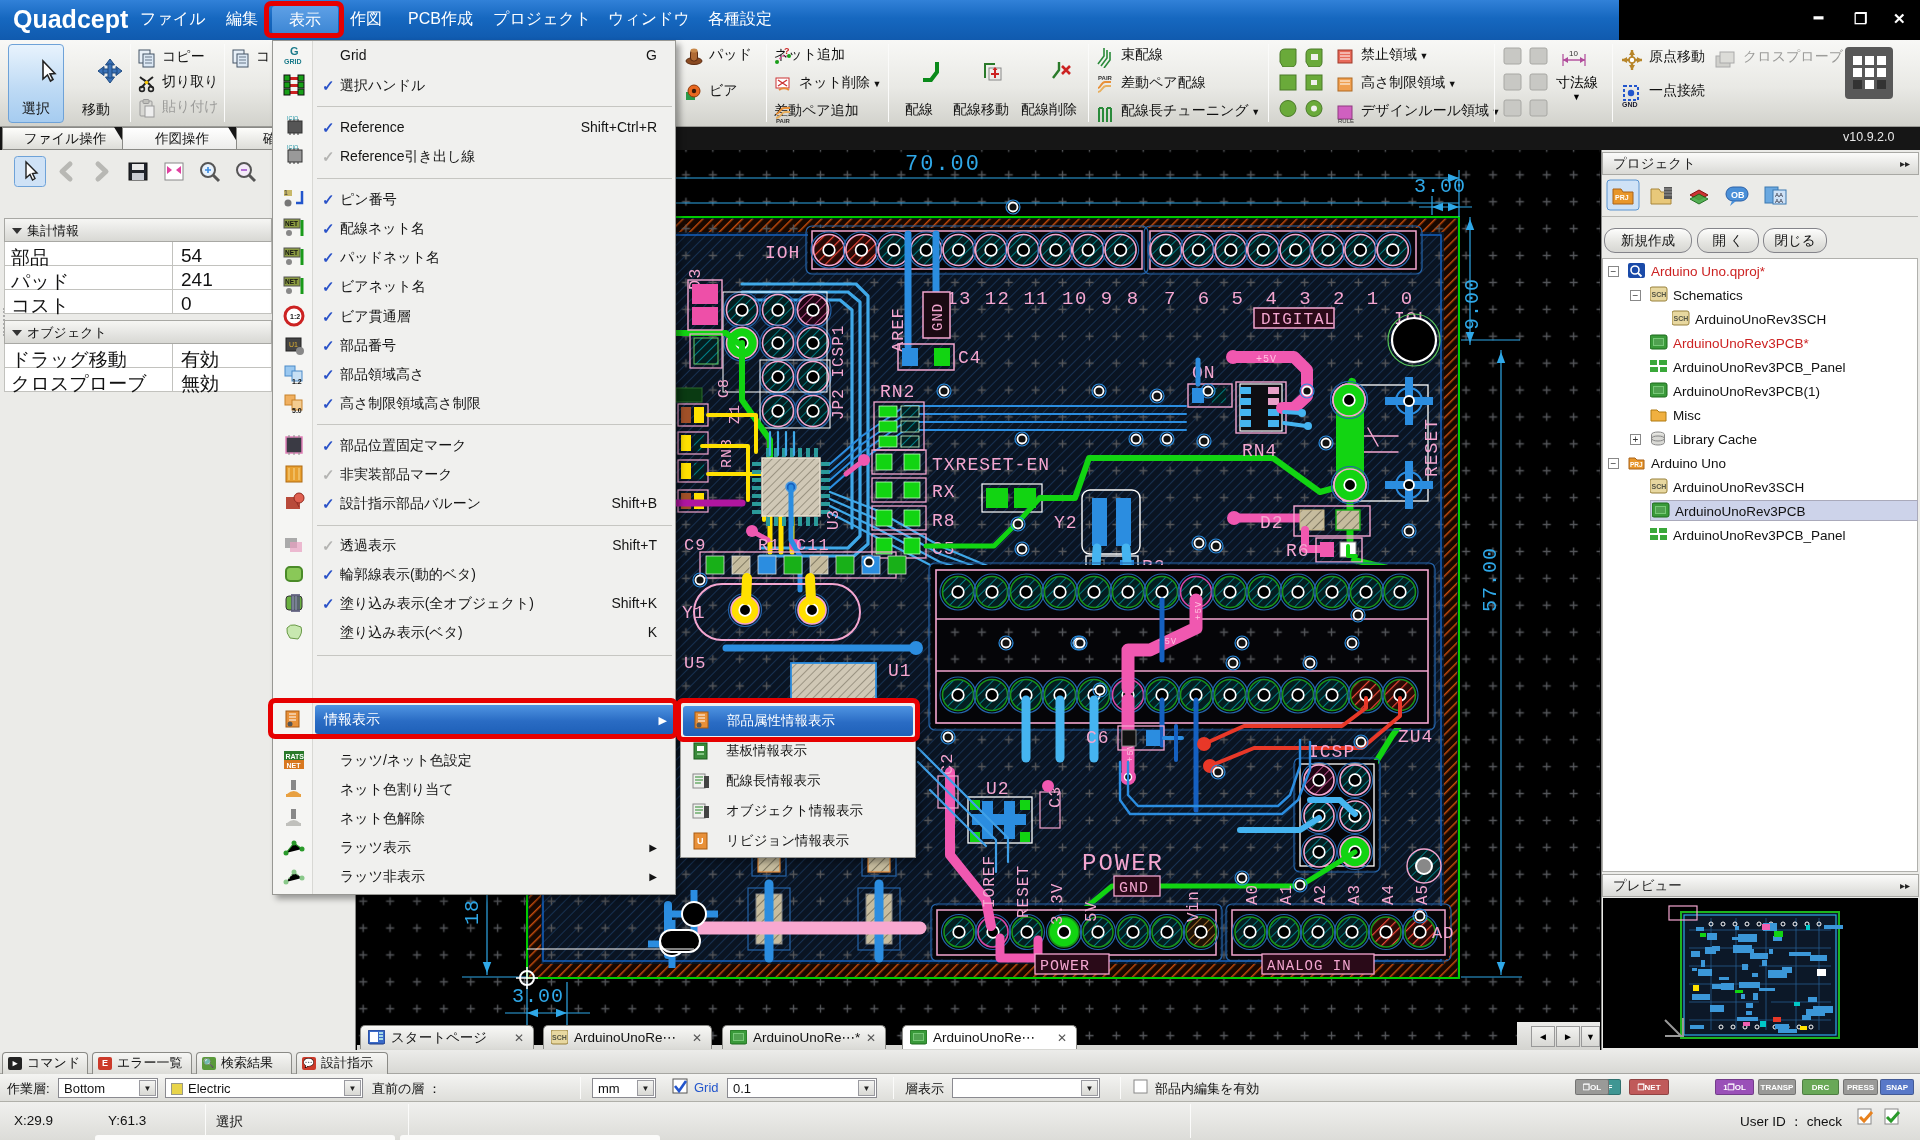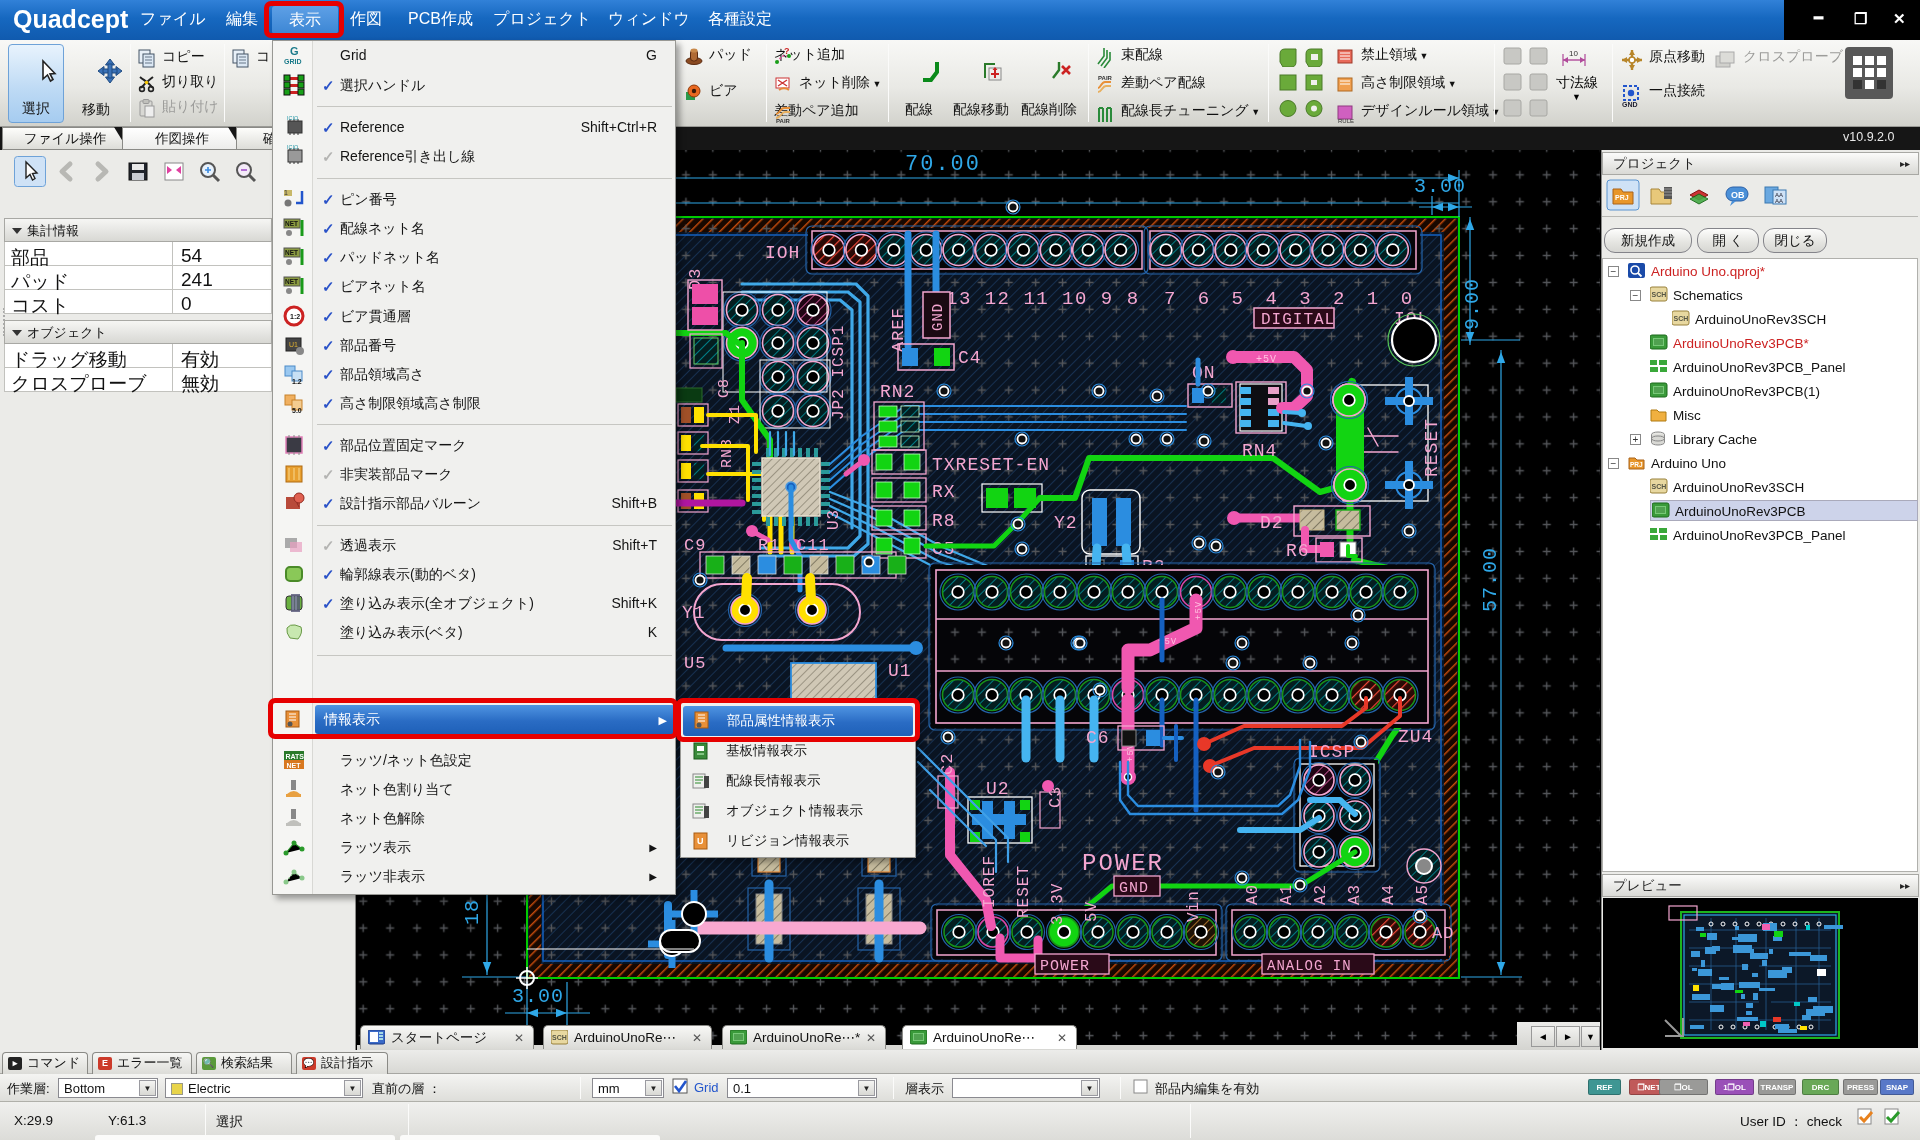--- a/index.html
+++ b/index.html
@@ -1,19 +1,19 @@
 <!DOCTYPE html>
 <html><head><meta charset="utf-8"><title>Quadcept</title><style>
 *{margin:0;padding:0;box-sizing:border-box}
 html,body{width:1920px;height:1140px;overflow:hidden;background:#000;
 font-family:"Liberation Sans",sans-serif;-webkit-font-smoothing:antialiased}
 .abs{position:absolute}
 #root{position:relative;width:1920px;height:1140px}
 
-#titlebar{left:0;top:0;width:1784px;height:40px;
+#titlebar{left:0;top:0;width:1619px;height:40px;
 background:linear-gradient(#3181d8,#1668c0 45%,#105aae);}
 #logo{left:13px;top:5px;color:#fff;font-size:25px;font-weight:bold;letter-spacing:0px}
 .mitem{top:9px;color:#fff;font-size:16px}
 #mi-hyouji{left:272px;top:6px;width:66px;height:28px;background:linear-gradient(#5ea0e6,#3c86d4);
 border-radius:3px;text-align:center;line-height:28px;color:#fff;font-size:16px}
 .redbox{border:5px solid #e60000;border-radius:7px;background:transparent;z-index:60}
 .winbtn{top:10px;color:#fff;font-size:15px;font-weight:bold}
 
 #toolbar{left:0;top:40px;width:1920px;height:87px;
 background:linear-gradient(#f8f8f6,#e9e9e5 55%,#d2d2cc);border-bottom:1px solid #9a9a96}
@@ -1372,21 +1372,21 @@
       <div class="combo abs" style="left:58px;width:100px">
         <span class="ctext">Bottom</span>
         <span class="arr">▼</span>
       </div>
       <div class="combo abs" style="left:165px;width:198px">
         <span class="ctext"><span style="display:inline-block;width:12px;height:12px;background:#e8d44a;border:1px solid #998;vertical-align:-2px;margin-right:5px"></span>Electric</span>
         <span class="arr">▼</span>
       </div>
       <div class="lb-lbl abs" style="left:372px">直前の層 ：</div>
       <div class="lbsep abs" style="left:580px"></div>
-      <div class="combo abs" style="left:592px;width:72px">
+      <div class="combo abs" style="left:592px;width:64px">
         <span class="ctext">mm</span>
         <span class="arr">▼</span>
       </div>
       <svg class="abs" width="17" height="17" style="left:672px;top:4px">
         <rect x="1" y="1" width="14" height="14" fill="#fff" stroke="#555"></rect>
         <path d="M3 8 l4 5 7 -10" stroke="#2255cc" stroke-width="2.6" fill="none"></path>
       </svg>
       <div class="lb-lbl abs" style="left:694px;color:#2255cc">Grid</div>
       <div class="combo abs" style="left:727px;width:150px">
         <span class="ctext">0.1</span>
@@ -1398,21 +1398,21 @@
         <span class="ctext"></span>
         <span class="arr">▼</span>
       </div>
       <div class="lbsep abs" style="left:1120px"></div>
       <svg class="abs" width="15" height="15" style="left:1133px;top:5px">
         <rect x="1" y="1" width="13" height="13" fill="#fff" stroke="#888"></rect>
       </svg>
       <div class="lb-lbl abs" style="left:1155px">部品内編集を有効</div>
       <div class="minibtn abs" style="left:1588px;width:33px;background:#3f9693;border:1px solid rgba(0,0,0,.25)">REF</div>
       <div class="minibtn abs" style="left:1629px;width:40px;background:#c05a5a;border:1px solid rgba(0,0,0,.25)">❐NET</div>
-      <div class="minibtn abs" style="left:1659px;width:49px;background:#9a9a98;border:1px solid rgba(0,0,0,.25)">❐OL</div>
+      <div class="minibtn abs" style="left:1575px;width:34px;background:#9a9a98;border:1px solid rgba(0,0,0,.25)">❐OL</div>
       <div class="minibtn abs" style="left:1715px;width:39px;background:#9a50b8;border:1px solid rgba(0,0,0,.25)">1❐OL</div>
       <div class="minibtn abs" style="left:1758px;width:38px;background:#9a9a98;border:1px solid rgba(0,0,0,.25)">TRANSP</div>
       <div class="minibtn abs" style="left:1802px;width:37px;background:#69a858;border:1px solid rgba(0,0,0,.25)">DRC</div>
       <div class="minibtn abs" style="left:1843px;width:35px;background:#9a9a98;border:1px solid rgba(0,0,0,.25)">PRESS</div>
       <div class="minibtn abs" style="left:1880px;width:34px;background:#5878c8;border:1px solid rgba(0,0,0,.25)">SNAP</div>
     </div>
     <div id="statusbar" class="abs">
       <div class="stxt abs" style="left:14px">X:29.9</div>
       <div class="stxt abs" style="left:108px">Y:61.3</div>
       <div class="ssep abs" style="left:205px"></div>

